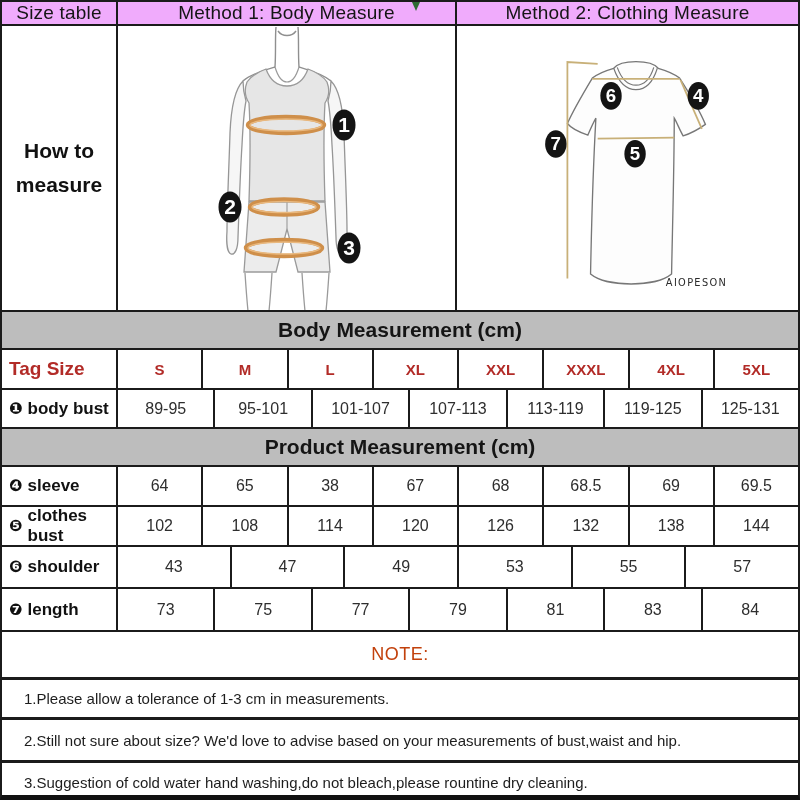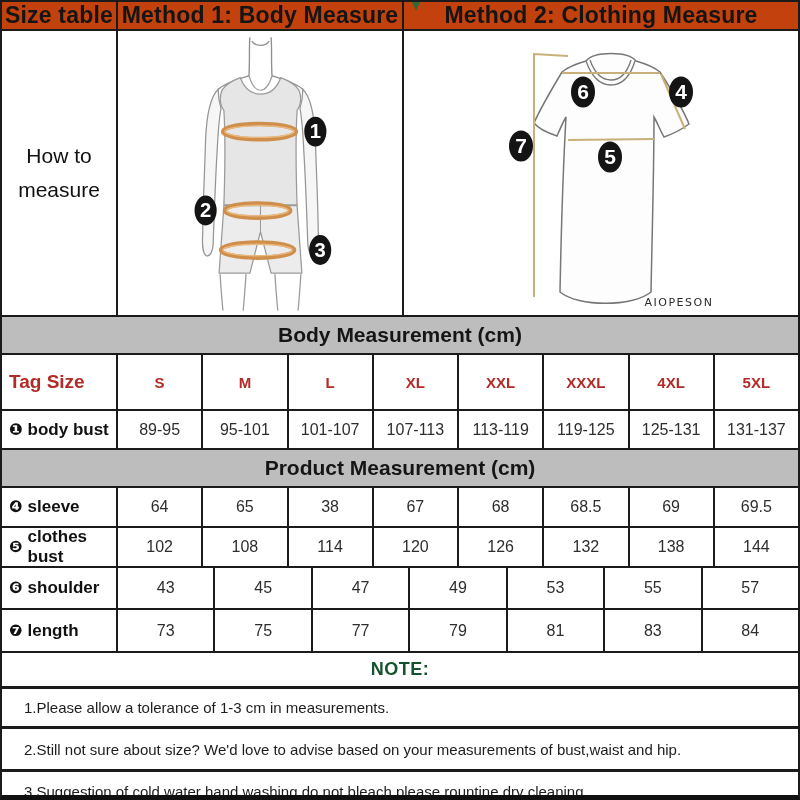--- a/index.html
+++ b/index.html
@@ -2,37 +2,37 @@
 <html><head>
 <meta charset="utf-8">
 <style>
   *{margin:0;padding:0;box-sizing:border-box}
   html,body{width:800px;height:800px;background:#fff;font-family:"Liberation Sans",sans-serif}
   .sheet{position:relative;width:800px;height:800px;border:2px solid #1b1b1b;border-bottom:5px solid #111;overflow:hidden;display:flex;flex-direction:column;background:#fff}
   .row{display:flex;border-bottom:2px solid #1b1b1b;background:#fff}
   .cell{border-right:2px solid #1b1b1b;display:flex;align-items:center;justify-content:center;overflow:hidden}
   .cell:last-child{border-right:none}
   .c1{width:116px;flex:none}
-  .c2{width:286px;flex:none}
+  .c2{width:339px;flex:none}
   .c3{flex:1}
   .tophead{height:30px;background:#bdbdbd}
-  .tophead .cell{font-weight:bold;font-size:23px;color:#151515;letter-spacing:.2px;background:#c2410c}
+  .tophead .cell{font-weight:normal;font-size:19px;color:#151515;letter-spacing:.2px;background:#f0abfc}
   .illus{height:286px}
-  .howto{font-size:21px;font-weight:normal;text-align:center;line-height:1.6;color:#111;flex-direction:column}
+  .howto{font-size:21px;font-weight:bold;text-align:center;line-height:1.6;color:#111;flex-direction:column}
   .sechead{height:38px;background:#bdbdbd;display:flex;align-items:center;justify-content:center;font-weight:bold;font-size:21px;color:#151515;border-bottom:2px solid #1b1b1b;flex:none}
   .trow{display:flex;border-bottom:2px solid #1b1b1b;background:#fff;flex:none}
   .trow .lab{width:116px;flex:none;border-right:2px solid #1b1b1b;display:flex;align-items:center;padding-left:7px;font-weight:bold;font-size:17px;color:#111}
   .trow .vcell{flex:1;border-right:2px solid #1b1b1b;display:flex;align-items:center;justify-content:center;font-size:16px;color:#2e2e2e}
   .trow .vcell:last-child{border-right:none}
   .h39{height:39px}.h40{height:40px}.h42{height:42px}.h43{height:43px}
-  .tagrow{height:56px}
+  .tagrow{height:40px}
   .tagrow .lab{color:#b22b27;font-size:19px}
   .tagrow .vcell{color:#b22b27;font-weight:bold;font-size:15px}
   .mk{font-family:"DejaVu Sans",sans-serif;margin-right:5px;font-size:16px;line-height:1}
-  .notehead{height:36px;display:flex;align-items:center;justify-content:center;color:#14532d;font-size:18px;font-weight:700;border-bottom:3px solid #1b1b1b;flex:none;letter-spacing:.5px}
+  .notehead{height:48px;display:flex;align-items:center;justify-content:center;color:#c2410c;font-size:18px;font-weight:400;border-bottom:3px solid #1b1b1b;flex:none;letter-spacing:.5px}
   .noterow{display:flex;align-items:center;padding-left:22px;font-size:15px;color:#1d1d1d;border-bottom:3px solid #1b1b1b;flex:none;background:#fff}
   .n1{height:40px}.n2{height:43px}.n3{height:38px;border-bottom:none}
   .green-mark{position:absolute;left:410px;top:0;width:0;height:0;border-left:4px solid transparent;border-right:4px solid transparent;border-top:9px solid #2e6b33}
   svg{display:block}
   .badge-num{font-family:"Liberation Sans",sans-serif;font-weight:bold;fill:#ffffff}
   .brand{font-family:"DejaVu Sans",sans-serif;fill:#2a2a2a;letter-spacing:1.5px}
 </style>
 </head>
 <body>
 
@@ -157,21 +157,20 @@
       <span class="mk">❶</span>
       <span>body bust</span>
     </div>
     <div class="vcell">89-95</div>
     <div class="vcell">95-101</div>
     <div class="vcell">101-107</div>
     <div class="vcell">107-113</div>
     <div class="vcell">113-119</div>
     <div class="vcell">119-125</div>
     <div class="vcell">125-131</div>
-    <div class="vcell">131-137</div>
   </div>
 
   <div class="sechead">Product Measurement (cm)</div>
 
   <div class="trow h40">
     <div class="lab">
       <span class="mk">❹</span>
       <span>sleeve</span>
     </div>
     <div class="vcell">64</div>
@@ -198,21 +197,20 @@
     <div class="vcell">138</div>
     <div class="vcell">144</div>
   </div>
 
   <div class="trow h42">
     <div class="lab">
       <span class="mk">❻</span>
       <span>shoulder</span>
     </div>
     <div class="vcell">43</div>
-    <div class="vcell">45</div>
     <div class="vcell">47</div>
     <div class="vcell">49</div>
     <div class="vcell">53</div>
     <div class="vcell">55</div>
     <div class="vcell">57</div>
   </div>
 
   <div class="trow h43">
     <div class="lab">
       <span class="mk">❼</span>

